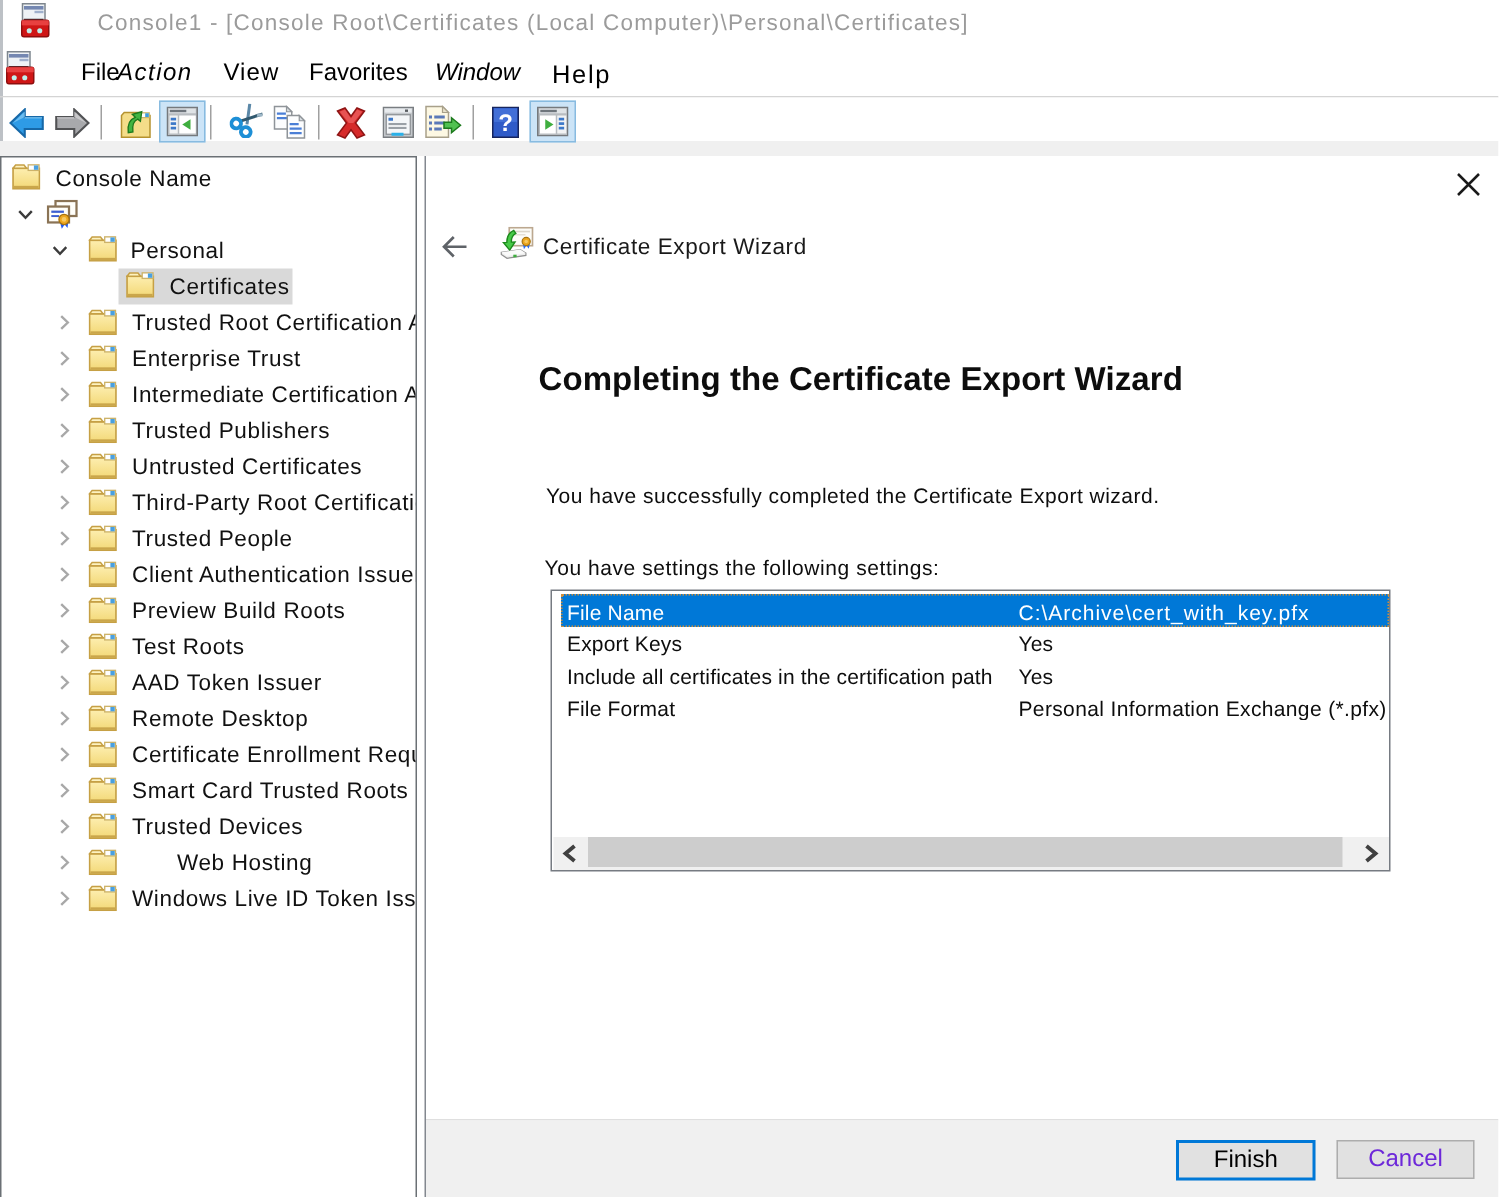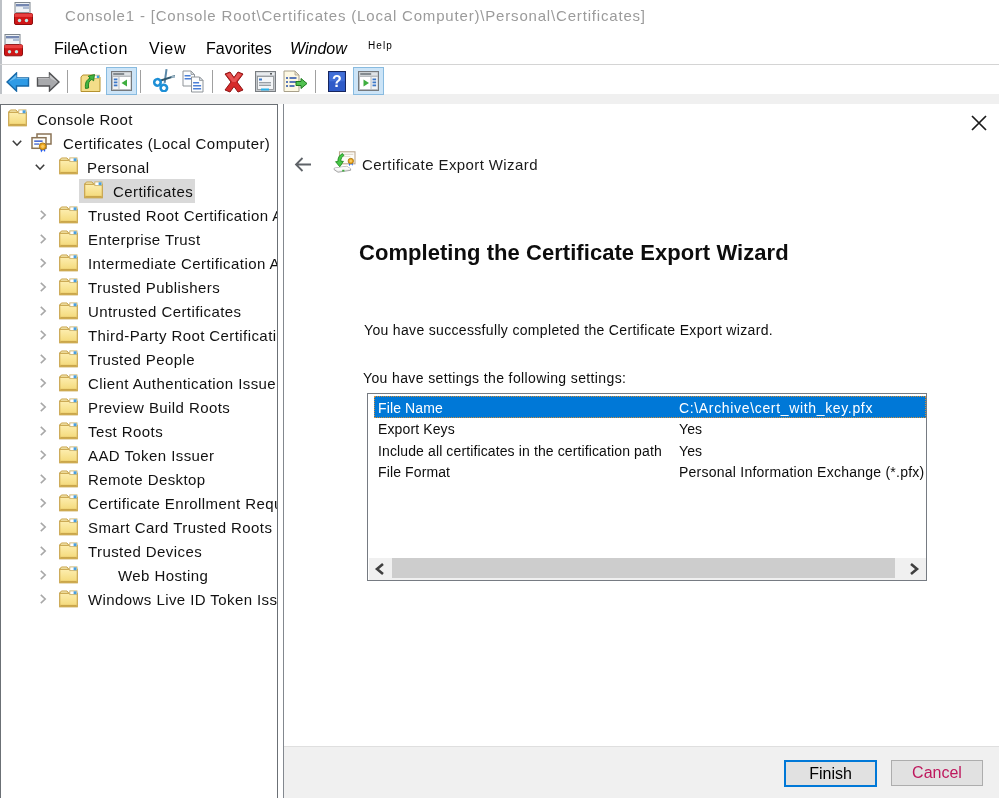--- a/index.html
+++ b/index.html
@@ -35,25 +35,25 @@
   <rect x="2" y="2" width="13" height="2.4" fill="#7487b1"></rect>
   <rect x="9" y="5.2" width="6" height="1.6" fill="#9fb0cc"></rect>
   <rect x="2" y="10" width="13" height="1.6" fill="#30343a"></rect>
   <rect x="0.5" y="10.8" width="18" height="11" rx="1.5" fill="#cf1616" stroke="#8e0e0e" stroke-width="1"></rect>
   <rect x="0.5" y="10.8" width="18" height="3.4" fill="#e84040"></rect>
   <circle cx="5.5" cy="17.8" r="1.7" fill="#bfeeea"></circle>
   <circle cx="12.5" cy="17.8" r="1.7" fill="#bfeeea"></circle>
 </svg>
 </div>
 <div class="txt menu" style="left:34px;top:40px;font-size:16px;color:#000;margin-left:20px;">File</div>
-<div class="txt menu" style="left:78px;top:40px;font-size:16px;letter-spacing:1px;color:#000;">Action</div>
+<div class="txt menu" style="left:78px;top:40px;font-size:16px;letter-spacing:1px;color:#000;font-style:italic;">Action</div>
 <div class="txt menu" style="left:149px;top:40px;font-size:16px;letter-spacing:0.7px;color:#000;">View</div>
 <div class="txt menu" style="left:206px;top:40px;font-size:16px;color:#000;">Favorites</div>
 <div class="txt menu" style="left:290px;top:40px;font-size:16px;color:#000;font-style:italic;">Window</div>
-<div class="txt menu" style="left:368px;top:40px;font-size:10px;letter-spacing:1.1px;color:#000;">Help</div>
+<div class="txt menu" style="left:368px;top:40px;font-size:17px;letter-spacing:1.1px;color:#000;">Help</div>
 
 <div class="abs" style="left:0;top:64px;width:999px;height:1px;background:#d4d4d4;"></div>
 <div class="abs" id="toolbar" style="left:2px;top:65px;width:997px;height:29px;background:#fff;"></div>
 <div class="abs" style="left:0;top:94px;width:999px;height:10px;background:#f0f0f0;"></div>
 
 <div class="abs" style="left:6px;top:72px;">
 <svg width="24" height="20" viewBox="0 0 24 20">
   <path d="M10.5 1 L1 10 L10.5 19 L10.5 14 L22.5 14 L22.5 6 L10.5 6 Z" fill="#2e9be6" stroke="#1668a8" stroke-width="1.4"></path>
   <path d="M10.5 2.4 L2.6 10 L10.5 6 L22 6 L22 7 L10.5 7 Z" fill="#7cc6f2" opacity="0.8"></path>
 </svg>
@@ -207,29 +207,28 @@
   <circle cx="11.7" cy="13.3" r="1.6" fill="#f7ca62"></circle>
 </symbol>
 </defs>
 </svg>
 
 <div class="abs" id="treepanel" style="left:0;top:104px;width:278px;height:694px;background:#fff;border:1px solid #6b7075;border-bottom:none;overflow:hidden;font-size:15px;letter-spacing:0.42px;color:#111;">
 
   <svg class="abs" style="left:7px;top:4px;" width="19" height="18">
       <use href="#fold"></use>
     </svg>
-  <div class="txt" style="left:36px;top:6px;">Console Root</div>
+  <div class="txt" style="left:36px;top:6px;">Console Name</div>
 
   <svg class="abs" style="left:10px;top:32px;" width="12" height="12">
       <use href="#chevdown"></use>
     </svg>
   <svg class="abs" style="left:30px;top:28px;" width="21" height="21">
       <use href="#certlm"></use>
     </svg>
-  <div class="txt" style="left:62px;top:30px;">Certificates (Local Computer)</div>
 
   <svg class="abs" style="left:33px;top:56px;" width="12" height="12">
       <use href="#chevdown"></use>
     </svg>
   <svg class="abs" style="left:58px;top:52px;" width="19" height="18">
       <use href="#fold"></use>
     </svg>
   <div class="txt" style="left:86px;top:54px;">Personal</div>
 
   <div class="abs" style="left:78px;top:74px;width:116px;height:24px;background:#d9d9d9;"></div>
@@ -404,13 +403,13 @@
 <svg class="abs" style="left:374px;top:562px;" width="12" height="14" viewBox="0 0 12 14">
   <polyline points="9,2 3,7 9,12" fill="none" stroke="#404040" stroke-width="2.6"></polyline>
 </svg>
 <svg class="abs" style="left:908px;top:562px;" width="12" height="14" viewBox="0 0 12 14">
   <polyline points="3,2 9,7 3,12" fill="none" stroke="#404040" stroke-width="2.6"></polyline>
 </svg>
 
 <div class="abs" style="left:284px;top:746px;width:715px;height:1px;background:#dfdfdf;"></div>
 <div class="abs" style="left:284px;top:747px;width:715px;height:51px;background:#f0f0f0;"></div>
 <div class="abs" style="left:784px;top:760px;width:93px;height:27px;background:#e1e1e1;border:2px solid #0078d7;text-align:center;font-size:16px;line-height:23px;color:#000;">Finish</div>
-<div class="abs" style="left:891px;top:760px;width:92px;height:26px;background:#e1e1e1;border:1px solid #adadad;text-align:center;font-size:16px;line-height:24px;color:#be185d;">Cancel</div>
+<div class="abs" style="left:891px;top:760px;width:92px;height:26px;background:#e1e1e1;border:1px solid #adadad;text-align:center;font-size:16px;line-height:24px;color:#6d28d9;">Cancel</div>
 
 </body></html>

